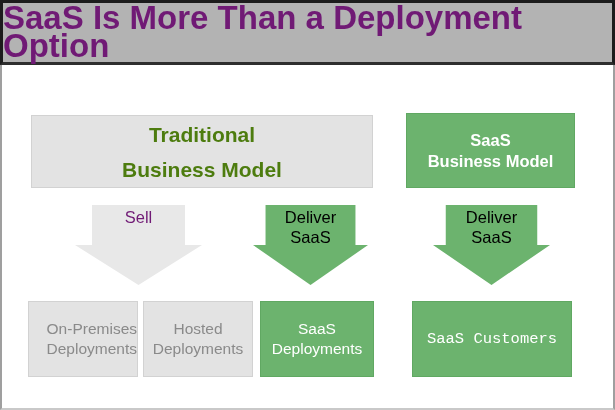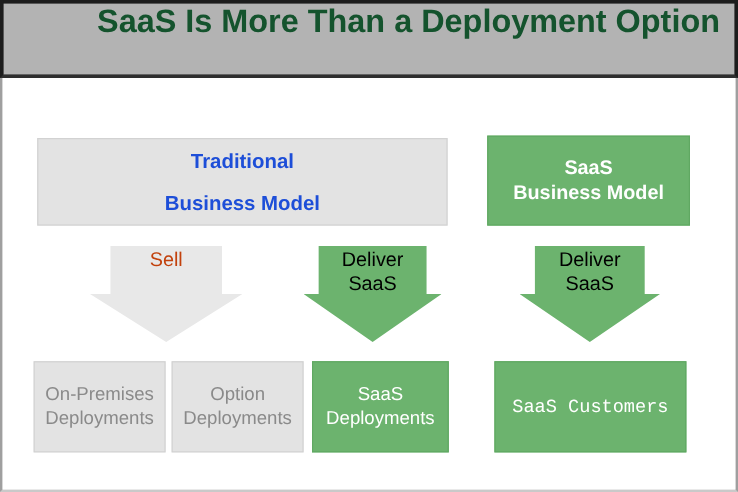--- a/index.html
+++ b/index.html
@@ -16,63 +16,63 @@
   }
   
   .header{
     position:absolute;left:0;top:0;width:609px;height:59px;
     background:#b3b3b3;
     border:3px solid #1c1c1c;
     border-bottom:3px solid #2e2e2e;
   }
   .header .title{
     position:absolute;right:12px;top:1px;
-    text-align:right;
-    font-size:27px;font-weight:bold;color:#14532d;line-height:28px;
+    text-align:left;
+    font-size:33px;font-weight:bold;color:#701a75;line-height:28px;
     letter-spacing:0px;
   }
   
   .box{
     position:absolute;display:flex;flex-direction:column;
     align-items:center;justify-content:center;text-align:center;
     box-sizing:border-box;
   }
   .box.gray{background:#e3e3e3;border:1px solid #d2d2d2;}
   .box.green{background:#6cb36e;border:1px solid #60a862;}
   .box .ln{display:block;}
 
   .tl-traditional{left:31px;top:115px;width:342px;height:73px;
-    font-size:17px;font-weight:bold;color:#1d4ed8;line-height:21px;gap:14px;}
+    font-size:21px;font-weight:bold;color:#4d7c0f;line-height:21px;gap:14px;}
   .tl-saasbm{left:406px;top:113px;width:169px;height:75px;
     font-size:16.5px;font-weight:bold;color:#ffffff;line-height:21px;}
 
   
   .arrow{
     position:absolute;top:205px;height:80px;
     display:flex;flex-direction:column;align-items:center;
     text-align:center;font-size:16.5px;line-height:20px;
     padding-top:2px;box-sizing:border-box;
   }
   .arrow.gray-arrow{
-    background:#e8e8e8;color:#c2410c;
+    background:#e8e8e8;color:#701a75;
     clip-path:polygon(13.4% 0, 86.6% 0, 86.6% 50%, 100% 50%, 50% 100%, 0 50%, 13.4% 50%);
   }
   .arrow.green-arrow{
     background:#6cb36e;color:#000000;
     clip-path:polygon(10.9% 0, 89.1% 0, 89.1% 50%, 100% 50%, 50% 100%, 0 50%, 10.9% 50%);
   }
   .ar-sell{left:75px;width:127px;}
   .ar-deliver1{left:253px;width:115px;}
   .ar-deliver2{left:433px;width:117px;}
 
   
   .bm{top:301px;height:76px;font-size:15.5px;line-height:20px;}
   .bm.gray{color:#8a8a8a;}
   .bm.green{color:#ffffff;}
-  .b-onprem{left:28px;width:110px;}
+  .b-onprem{left:28px;width:110px;align-items:flex-end;}
   .b-hosted{left:143px;width:110px;}
   .b-saasdep{left:260px;width:114px;}
   .b-saascust{left:412px;width:160px;font-family:Liberation Mono, monospace;}
 </style>
 </head>
 <body>
 
 <div class="body-frame"></div>
 
 <div class="header">
@@ -105,21 +105,21 @@
   <span class="ln">Deliver</span>
   <span class="ln">SaaS</span>
 </div>
 
 <div class="box gray bm b-onprem">
   <span class="ln">On-Premises</span>
   <span class="ln">Deployments</span>
 </div>
 
 <div class="box gray bm b-hosted">
-  <span class="ln">Option</span>
+  <span class="ln">Hosted</span>
   <span class="ln">Deployments</span>
 </div>
 
 <div class="box green bm b-saasdep">
   <span class="ln">SaaS</span>
   <span class="ln">Deployments</span>
 </div>
 
 <div class="box green bm b-saascust">
   <span class="ln">SaaS Customers</span>

